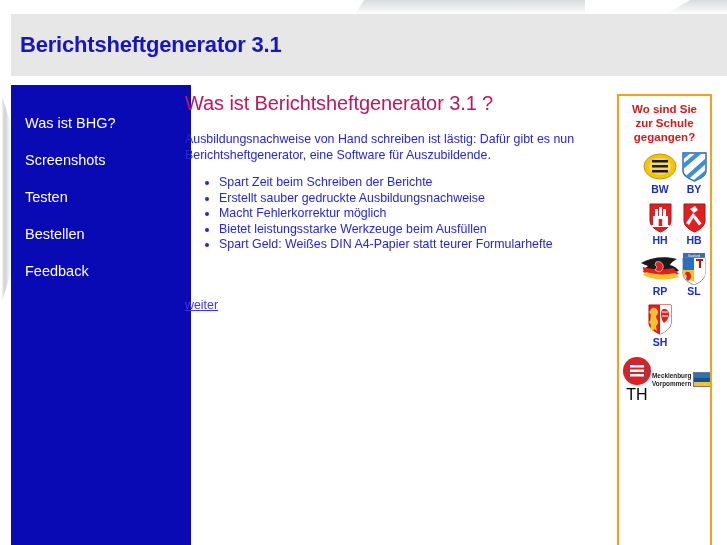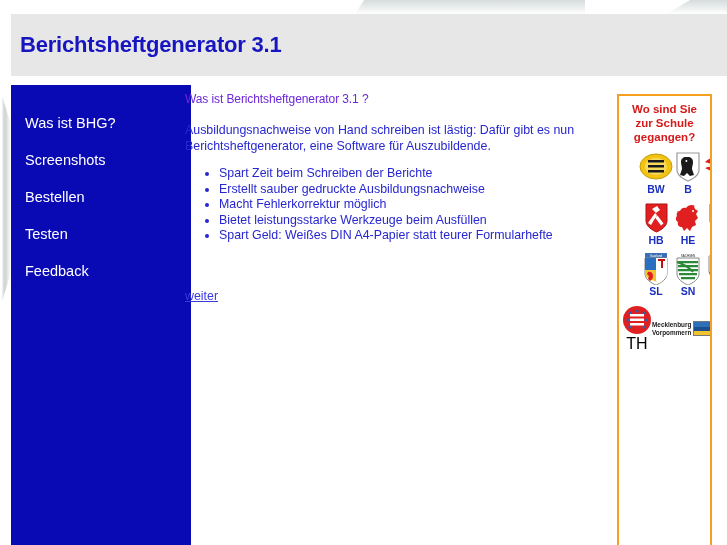--- a/index.html
+++ b/index.html
@@ -91,23 +91,23 @@
 
   
   .content {
     position: absolute;
     left: 174px;
     top: 78px;
     width: 415px;
   }
   .content h2 {
     margin: 0 0 17px 0;
-    font-size: 12px;
+    font-size: 20px;
     font-weight: normal;
-    color: #6d28d9;
+    color: #be185d;
     letter-spacing: -0.1px;
   }
   .intro {
     margin: 0 0 12px 0;
     font-size: 12.4px;
     color: #2727cf;
     line-height: 15.5px;
     width: 400px;
   }
   ul.features {
@@ -210,22 +210,22 @@
 <div class="page">
 
   <div class="header">
     <div class="site-title">Berichtsheftgenerator 3.1</div>
   </div>
 
   <nav class="sidebar">
     <div class="nav-list">
       <a class="nav-item">Was ist BHG?</a>
       <a class="nav-item">Screenshots</a>
+      <a class="nav-item">Testen</a>
       <a class="nav-item">Bestellen</a>
-      <a class="nav-item">Testen</a>
       <a class="nav-item">Feedback</a>
     </div>
   </nav>
 
   <main class="content">
     <h2>Was ist Berichtsheftgenerator 3.1 ?</h2>
     <p class="intro">Ausbildungsnachweise von Hand schreiben ist lästig: Dafür gibt es nun Berichtsheftgenerator, eine Software für Auszubildende.</p>
     <ul class="features">
       <li>Spart Zeit beim Schreiben der Berichte</li>
       <li>Erstellt sauber gedruckte Ausbildungsnachweise</li>
@@ -249,20 +249,34 @@
             <ellipse cx="17" cy="13.5" rx="16" ry="12.5" fill="#f2c313" stroke="#c39a06"></ellipse>
             <ellipse cx="17" cy="13.5" rx="11" ry="8.5" fill="#f7da5c"></ellipse>
             <g fill="#1a1a1a">
               <path d="M9 7h16v2.6H9zM9 12h16v2.6H9zM9 17h16v2.6H9z"></path>
             </g>
           </svg>
         </div>
         <div class="abbr">BW</div>
       </div>
 
+      <div class="state-cell">
+        <div class="crest">
+          <svg width="25" height="30" viewBox="0 0 25 30">
+            <path d="M1 1h23v18c0 6-11.5 10-11.5 10S1 25 1 19z" fill="#ffffff" stroke="#2a5fb0" stroke-width="1.4"></path>
+            <clipPath id="byclip">
+                <path d="M1 1h23v18c0 6-11.5 10-11.5 10S1 25 1 19z"></path>
+              </clipPath>
+            <g clip-path="url(#byclip)" stroke="#3f8fd8" stroke-width="4.2">
+              <path d="M-8 2L14 -14M-8 12L24 -14M-8 22L30 -10M-2 32L34 0M8 34L34 12M20 34L34 22"></path>
+            </g>
+          </svg>
+        </div>
+        <div class="abbr">BY</div>
+      </div>
 
       <div class="state-cell">
         <div class="crest">
           <svg width="24" height="30" viewBox="0 0 24 30">
             <path d="M1 1h22v17c0 7-11 11-11 11S1 25 1 18z" fill="#ffffff" stroke="#999" stroke-width="1.2"></path>
             <path d="M12 5c3 0 5 2 5 5 0 3-1 4-1 7l2 6-4 1-3-3-3 3-4-1 2-6c0-3-1-4-1-7 0-3 2-5 5-5z" fill="#1a1a1a"></path>
             <circle cx="10.4" cy="9" r="1" fill="#fff"></circle>
           </svg>
         </div>
         <div class="abbr">B</div>

